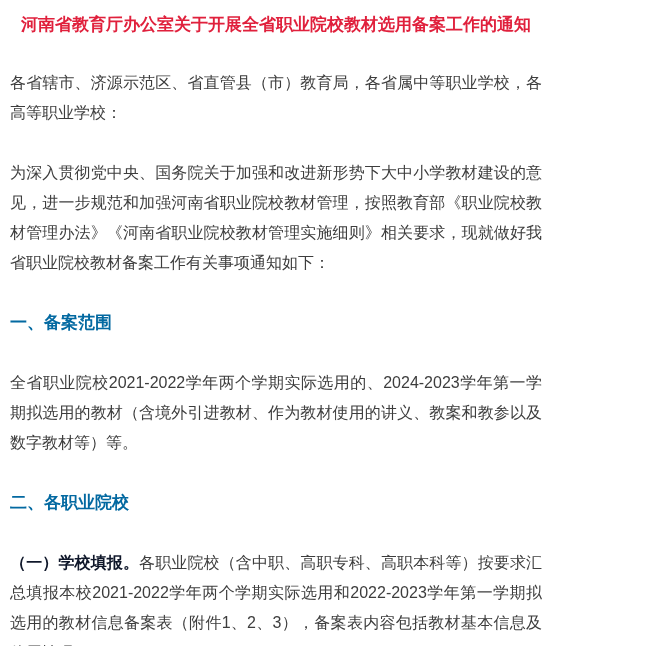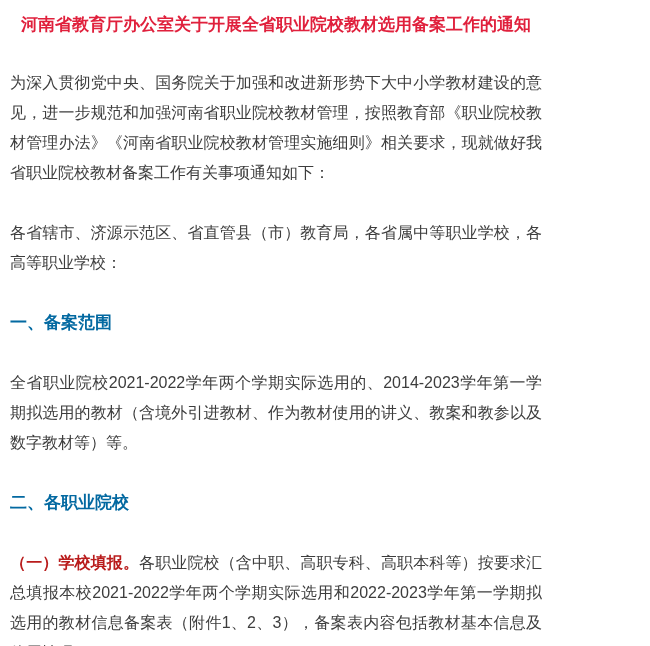--- a/index.html
+++ b/index.html
@@ -36,38 +36,38 @@
   }
   .section-heading {
     font-size: 17px;
     font-weight: bold;
     color: #0369a1;
     line-height: 30px;
     margin: 0 0 30px 0;
   }
   .item-label {
     font-weight: bold;
-    color: #b91c1c;
+    color: #0f172a;
   }
   .para:last-child {
     margin-bottom: 0;
   }
 </style>
 </head>
 <body>
 
 <div class="doc">
 
   <h1 class="notice-title">河南省教育厅办公室关于开展全省职业院校教材选用备案工作的通知</h1>
 
+  <p class="para">各省辖市、济源示范区、省直管县（市）教育局，各省属中等职业学校，各高等职业学校：</p>
+
   <p class="para">为深入贯彻党中央、国务院关于加强和改进新形势下大中小学教材建设的意见，进一步规范和加强河南省职业院校教材管理，按照教育部《职业院校教材管理办法》《河南省职业院校教材管理实施细则》相关要求，现就做好我省职业院校教材备案工作有关事项通知如下：</p>
-
-  <p class="para">各省辖市、济源示范区、省直管县（市）教育局，各省属中等职业学校，各高等职业学校：</p>
 
   <h2 class="section-heading">一、备案范围</h2>
 
-  <p class="para">全省职业院校2021-2022学年两个学期实际选用的、2014-2023学年第一学期拟选用的教材（含境外引进教材、作为教材使用的讲义、教案和教参以及数字教材等）等。</p>
+  <p class="para">全省职业院校2021-2022学年两个学期实际选用的、2024-2023学年第一学期拟选用的教材（含境外引进教材、作为教材使用的讲义、教案和教参以及数字教材等）等。</p>
 
   <h2 class="section-heading">二、各职业院校</h2>
 
   <p class="para"><span class="item-label">（一）学校填报。</span><span>各职业院校（含中职、高职专科、高职本科等）按要求汇总填报本校2021-2022学年两个学期实际选用和2022-2023学年第一学期拟选用的教材信息备案表（附件1、2、3），备案表内容包括教材基本信息及使用情况。</span></p>
 
 </div>
 
 </body></html>

